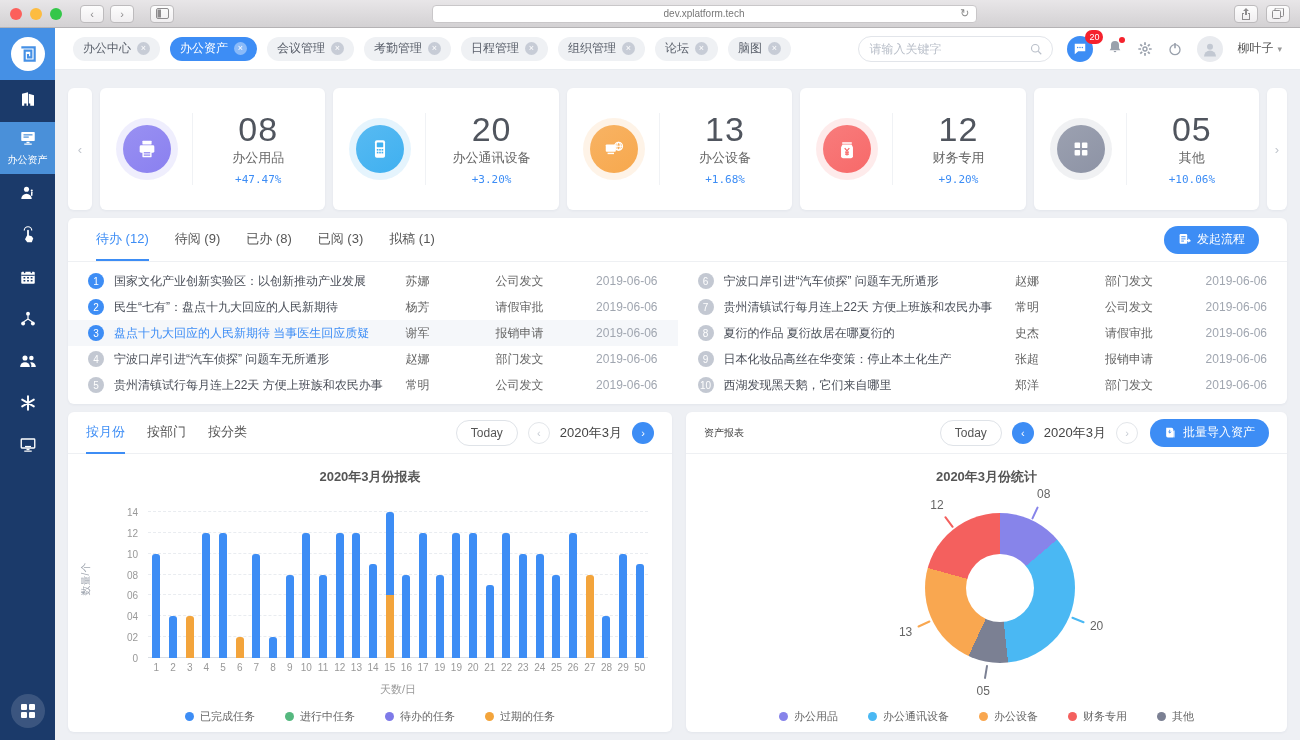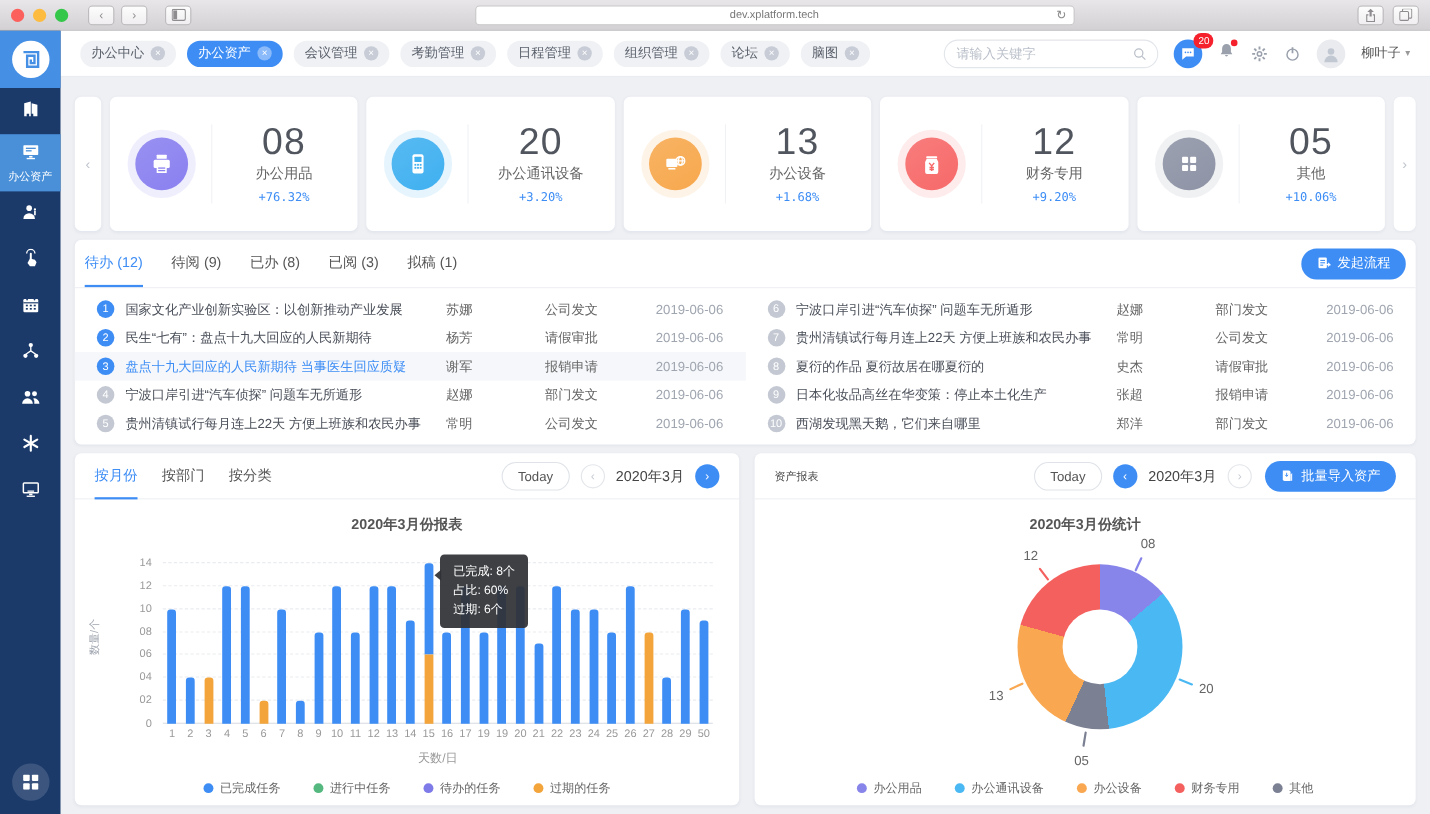--- a/index.html
+++ b/index.html
@@ -63,21 +63,21 @@
   .stat-ic { width:62px; height:62px; border-radius:50%; display:flex; align-items:center; justify-content:center; flex:none; }
   .stat-ic-in { width:48px; height:48px; border-radius:50%; display:flex; align-items:center; justify-content:center; }
   .card-div { width:1px; height:72px; background:#f0f2f5; margin:0 14px; }
   .card-info { flex:1; text-align:center; }
   .card-num { font-size:34px; font-weight:300; color:#50555e; letter-spacing:1px; line-height:1.05; }
   .card-label { font-size:13px; color:#666; margin-top:2px; }
   .card-change { font-size:11px; color:#3d8df5; margin-top:6px; font-family:"DejaVu Sans Mono",monospace; }
 
   
   .todo-panel { margin:8px 13px 0; background:#fff; border-radius:6px; box-shadow:0 1px 3px rgba(25,40,70,.05); }
-  .tabbar { height:44px; display:flex; align-items:center; gap:26px; padding:0 9px; border-bottom:1px solid #eef0f3; }
+  .tabbar { height:44px; display:flex; align-items:center; gap:26px; padding:0 28px; border-bottom:1px solid #eef0f3; }
   .ttab { font-size:13px; color:#555; height:100%; display:flex; align-items:center; border-bottom:2px solid transparent; margin-bottom:-1px; cursor:pointer; }
   .ttab.active { color:#3d8df5; border-bottom-color:#3d8df5; }
   .pillbtn { margin-left:auto; height:28px; background:#3d8df5; color:#fff; border:none; border-radius:14px; font-size:12px;
              display:flex; align-items:center; gap:6px; padding:0 14px; cursor:pointer; font-family:inherit; }
   .todo-list { display:flex; padding:6px 0; }
   .todo-col { width:50%; }
   .trow { height:26px; display:flex; align-items:center; gap:10px; padding:0 20px; font-size:12px; cursor:pointer; }
   .trow.hl { background:#f5f7fa; }
   .trow.hl .trow-title { color:#3d8df5; }
   .tbadge { width:16px; height:16px; border-radius:50%; color:#fff; font-size:10px; display:flex; align-items:center; justify-content:center; flex:none; }
@@ -383,21 +383,21 @@
                   <rect x="8.5" y="15.5" width="7" height="1.3"></rect>
                   <rect x="8.5" y="18" width="7" height="1.3"></rect>
                 </g>
               </svg>
             </div>
           </div>
           <div class="card-div"></div>
           <div class="card-info">
             <div class="card-num">08</div>
             <div class="card-label">办公用品</div>
-            <div class="card-change">+76.32%</div>
+            <div class="card-change">+47.47%</div>
           </div>
         </div>
         <div class="card">
           <div class="stat-ic" style="background: rgba(63, 176, 240, 0.133);">
             <div class="stat-ic-in" style="background: linear-gradient(145deg, rgba(63, 176, 240, 0.85), rgb(63, 176, 240));">
               <svg width="22" height="22" viewBox="0 0 24 24">
                 <rect x="6.5" y="2.5" width="11" height="19" rx="2" fill="#fff"></rect>
                 <g fill="#3fb0f0">
                   <rect x="8.5" y="5" width="7" height="5" rx="0.5"></rect>
                   <rect x="8.5" y="12" width="1.8" height="1.8"></rect>
@@ -735,25 +735,20 @@
             <div>23</div>
             <div>24</div>
             <div>25</div>
             <div>26</div>
             <div>27</div>
             <div>28</div>
             <div>29</div>
             <div>50</div>
           </div>
         <div class="xlab">天数/日</div>
-        <div class="tooltip">
-          <div>已完成: 8个</div>
-          <div>占比: 60%</div>
-          <div>过期: 6个</div>
-        </div>
         <div class="legend" id="bar-legend">
             <span class="legend-item">
               <span class="dot" style="background: rgb(61, 141, 245);"></span>
               <span>已完成任务</span>
             </span>
             <span class="legend-item">
               <span class="dot" style="background: rgb(85, 184, 127);"></span>
               <span>进行中任务</span>
             </span>
             <span class="legend-item">

